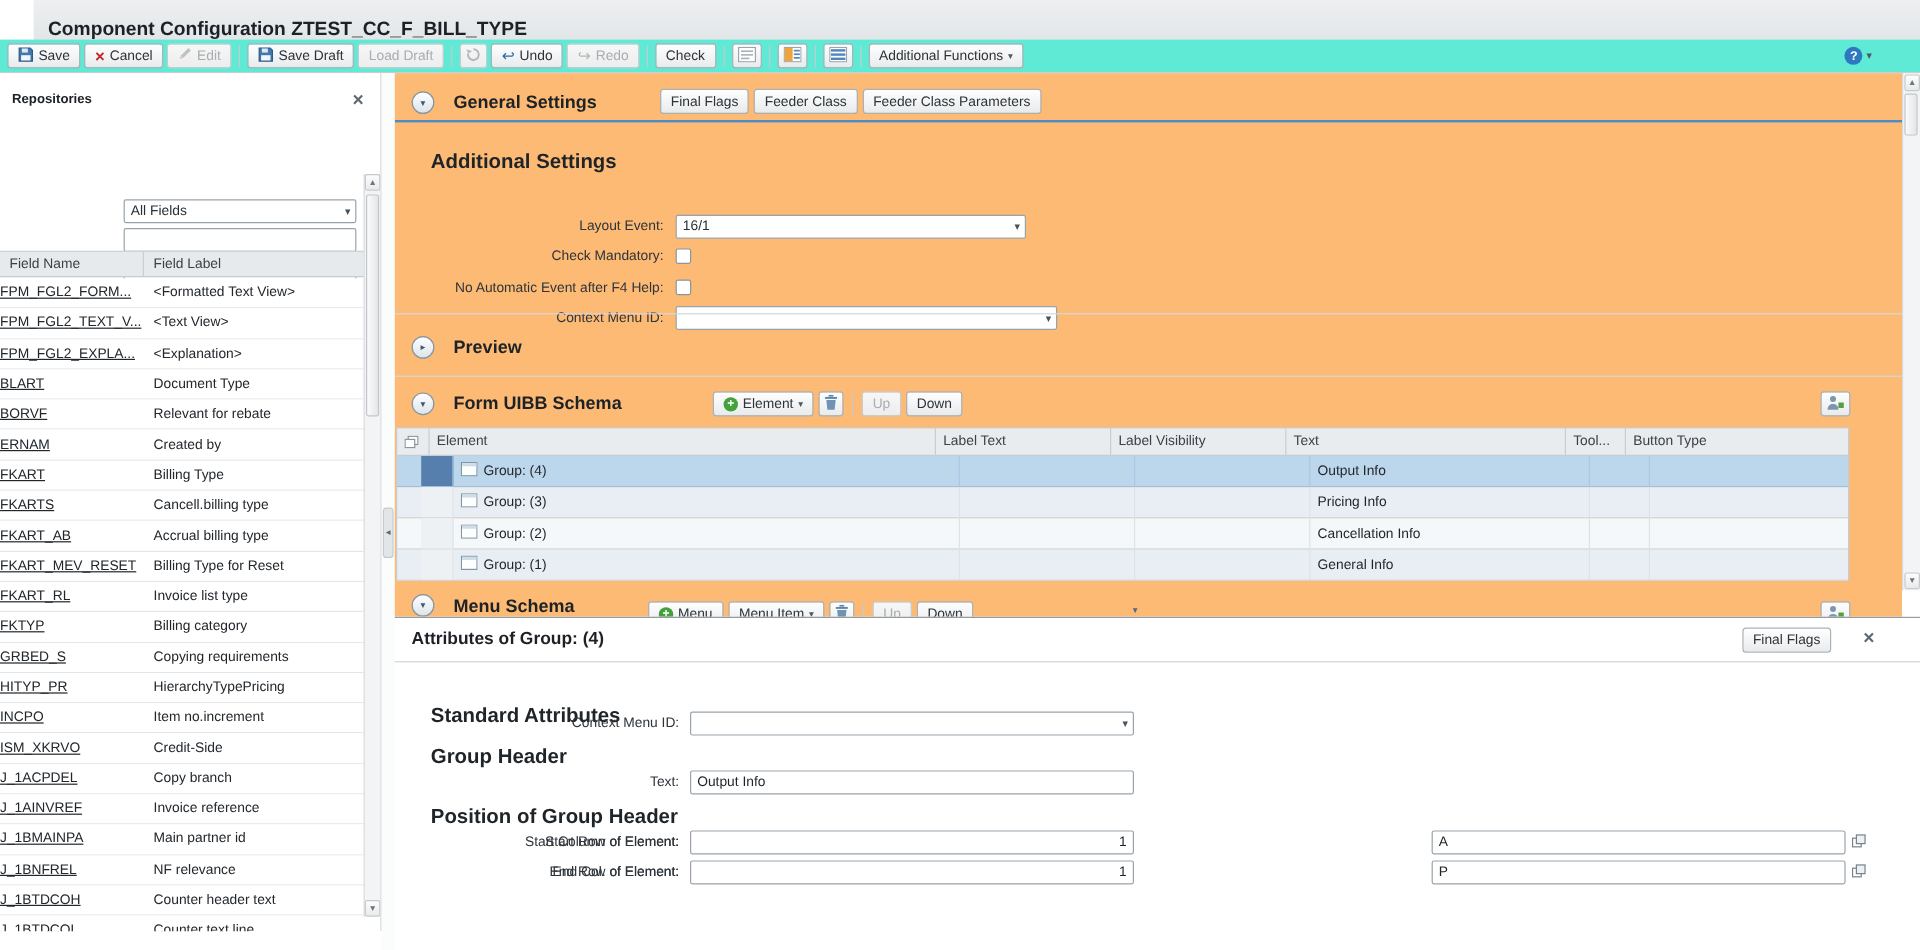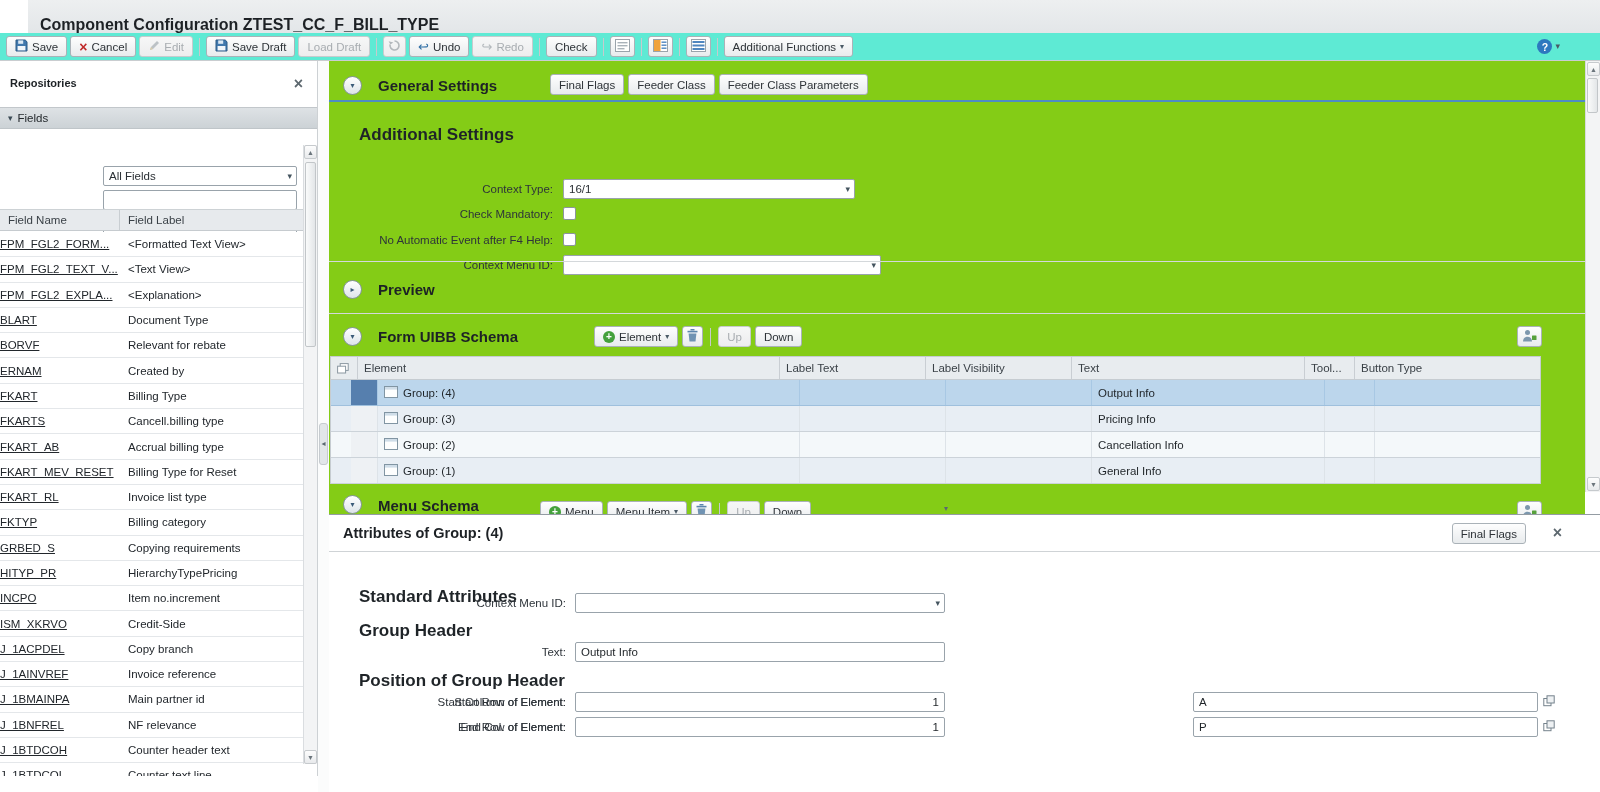--- a/index.html
+++ b/index.html
@@ -66,21 +66,21 @@
 .sb-btn{position:absolute;left:0;width:13px;height:14px;display:flex;align-items:center;justify-content:center;font-size:7px;color:#6b757c;background:linear-gradient(#fdfdfd,#e8eaec);border:1px solid #c6cacd;border-radius:2px;cursor:pointer;}
 .lp-sb-up{top:0;} .lp-sb-down{bottom:0;}
 .sb-thumb{position:absolute;left:1px;width:11px;background:linear-gradient(90deg,#fafbfb,#e3e6e8);border:1px solid #c2c6c9;border-radius:2px;cursor:pointer;}
 .lp-thumb{top:17px;height:185px;}
 
 
 .splitter{position:absolute;top:61px;left:318px;width:11px;bottom:0;background:#fbfcfc;}
 .split-handle{position:absolute;top:362px;left:1px;width:9px;height:42px;background:#e2e6e9;border:1px solid #c6cbcf;border-radius:3px;display:flex;align-items:center;justify-content:center;font-size:8px;color:#5a6871;cursor:pointer;}
 
 
-.main{position:absolute;top:61px;left:329px;width:1256px;height:453px;overflow:hidden;background:#84cc16;}
+.main{position:absolute;top:61px;left:329px;width:1256px;height:453px;overflow:hidden;background:#fdba74;}
 .gs-hd{position:absolute;top:12px;left:0;right:0;height:26px;}
 .gs-hd .rbtn{position:absolute;left:14px;top:3px;}
 .gs-hd .sec-title{position:absolute;left:49px;top:4px;}
 .gs-btns{position:absolute;left:221px;top:1px;display:flex;gap:4px;}
 .blue-line{position:absolute;top:39px;left:0;right:0;height:2px;background:#4e8cc6;}
 .gs-sub{top:64px;left:30px;}
 .mrow{position:absolute;left:0;right:0;height:20px;margin-top:32px;}
 .mrow .lbl{width:224px;left:0;}
 .m-ctl{position:absolute;left:234px;}
 .r-layout{top:86px;} .r-checkm{top:111px;} .r-noauto{top:137px;} .r-ctx{top:162px;}
@@ -234,24 +234,20 @@
     <div class="tb-right">
       <span class="help-ic"></span>
       <span class="g i-chev-down" style="font-size:9px;color:#4a5a66;cursor:pointer;"></span>
     </div>
   </div>
 
   <div class="left-panel">
     <div class="repo-title">Repositories</div>
     <span class="close-x repo-close g i-x"></span>
 
-    <div class="fields-bar">
-      <span class="g i-chev-down"></span>
-      <span>Fields</span>
-    </div>
 
     <div class="mrow filter-row" style="position:absolute;left:0;right:0;">
       <span class="lbl lp-row-lbl">Filter:</span>
       <div class="dd lp-ctl">
         <span>All Fields</span>
         <span class="chev g i-chev-down"></span>
       </div>
     </div>
     <div class="mrow search-row" style="position:absolute;left:0;right:0;">
       <span class="lbl lp-row-lbl">Search:</span>
@@ -404,21 +400,21 @@
         <div class="btn">
             <span>Feeder Class Parameters</span>
           </div>
       </div>
     </div>
     <div class="blue-line"></div>
 
     <span class="grp-lbl gs-sub">Additional Settings</span>
 
     <div class="mrow r-layout">
-      <span class="lbl">Context Type:</span>
+      <span class="lbl">Layout Event:</span>
       <div class="dd m-ctl" style="width:292px;">
         <span>16/1</span>
         <span class="chev g i-chev-down"></span>
       </div>
     </div>
     <div class="mrow r-checkm">
       <span class="lbl">Check Mandatory:</span>
       <div class="cb m-ctl" style="top:3px;"></div>
     </div>
     <div class="mrow r-noauto">

